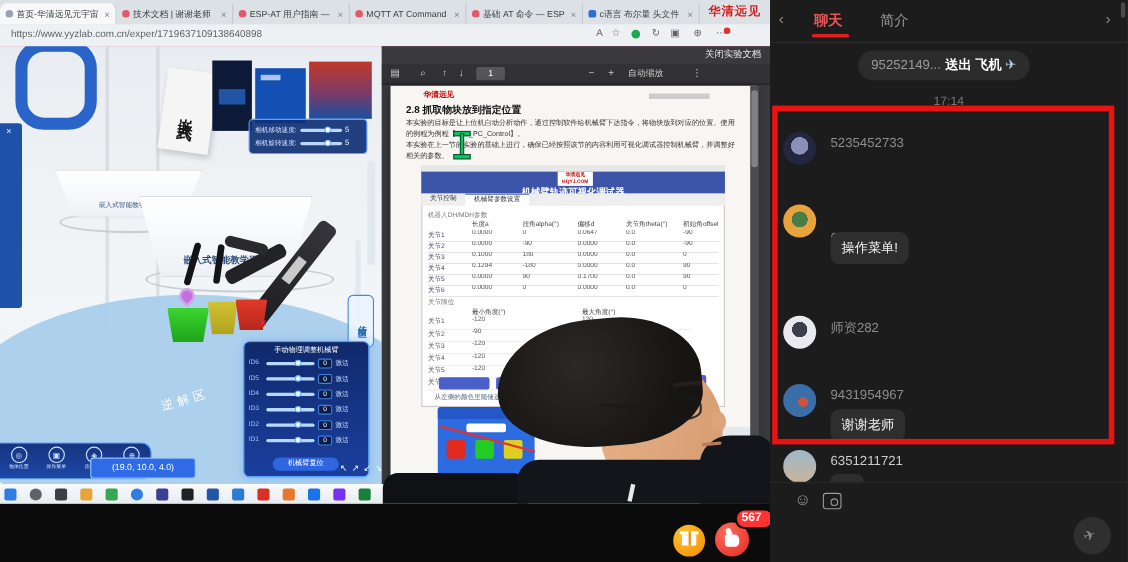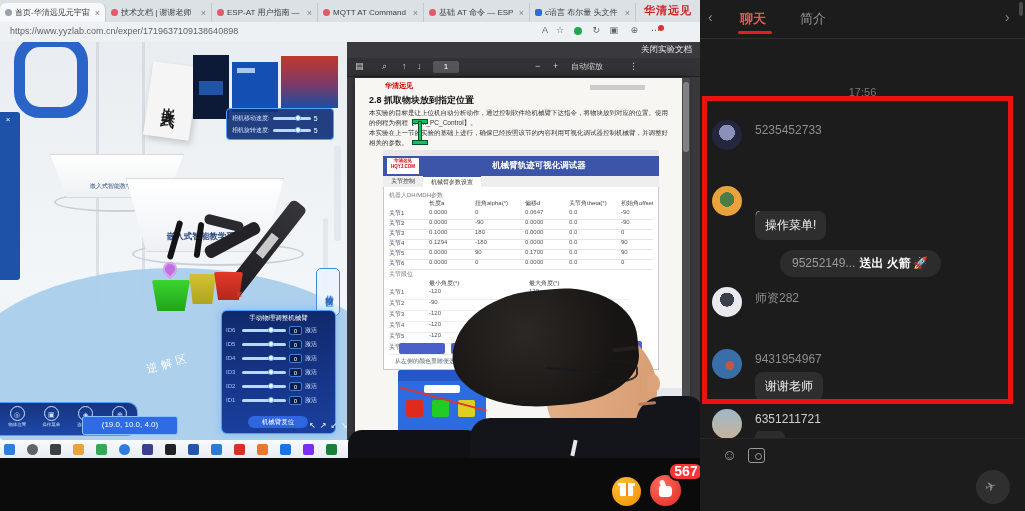--- a/index.html
+++ b/index.html
@@ -70,21 +70,21 @@
   .pdftools{left:0;top:16px;width:353px;height:18px;background:#323236;border-bottom:1px solid #232326;}
   .pt{top:3px;font-size:9px;color:#cfcfcf;}
   .pagebox{left:86px;top:3px;width:26px;height:12px;background:#55555a;font-size:8px;color:#fff;text-align:center;line-height:12px;border-radius:2px;}
   .pp{left:8px;top:36px;width:332px;height:362px;background:#f7f6f2;overflow:hidden;box-shadow:0 0 8px rgba(0,0,0,.5);}
   .pplogo{left:30px;top:3px;font-size:7px;font-weight:bold;color:#c00;}
   .ppgray{left:235px;top:7px;width:55px;height:5px;background:#ccc;}
   .pphead{left:14px;top:16px;font-size:9px;font-weight:bold;color:#111;}
   .pppara{left:14px;width:303px;font-size:6.5px;color:#333;line-height:1.5;}
   .toolwin{left:28px;top:72px;width:276px;height:220px;border:1px solid #c9c9c9;background:#fff;box-sizing:border-box;}
   .twtitle{left:28px;top:72px;width:276px;height:6px;background:#e8e8e8;}
-  .twhead{left:28px;top:78px;width:276px;height:20px;background:#3d55a8;display:flex;align-items:center;}
+  .twhead{left:28px;top:78px;width:276px;height:20px;background:#3d55a8;display:flex;align-items:center;flex-direction:column;}
   .twlogo{margin-left:4px;width:32px;height:16px;background:#fff;font-size:4.5px;color:#c00;text-align:center;line-height:1.4;font-weight:bold;}
   .twname{flex:1;text-align:center;font-size:8.5px;font-weight:bold;color:#fff;}
   .twtabs{left:28px;top:98px;width:276px;height:11px;background:#eee;display:flex;}
   .twtab{font-size:6px;color:#333;padding:0 8px;line-height:11px;}
   .twtab.on{background:#fff;border-top:1.5px solid #3d55a8;}
   .seclb{font-size:6px;color:#777;}
   .dhhdr,.dhrow{left:34px;display:flex;width:264px;}
   .dhhdr span,.dhrow span{font-size:6px;color:#555;overflow:hidden;white-space:nowrap;}
   .dhhdr span{color:#444;}
   .cw0{flex:0 0 40px;color:#446 !important;}
@@ -133,21 +133,21 @@
   .collar{left:572px;top:440px;width:4px;height:16px;background:#e8e8e8;transform:rotate(12deg);z-index:7;}
   
   .pstrip{left:0;top:458px;width:700px;height:53px;background:#0b0b0b;}
   .giftbtn{left:612px;top:19px;width:29px;height:29px;border-radius:50%;background:radial-gradient(circle at 35% 30%,#ffc233,#f08c00);}
   .giftbox{position:absolute;left:8px;top:9px;width:13px;height:10px;background:#fff;border-radius:1px;}
   .giftlid{position:absolute;left:6px;top:6px;width:17px;height:3px;background:#fff;border-radius:1px;}
   .giftrib{position:absolute;left:13.5px;top:6px;width:2px;height:13px;background:#f08c00;}
   .likebtn{left:650px;top:17px;width:31px;height:31px;border-radius:50%;background:radial-gradient(circle at 35% 30%,#ff6b5e,#e02b20);}
   .thumb{position:absolute;left:9px;top:11px;width:13px;height:11px;background:#fff;border-radius:2px 4px 4px 3px;}
   .thumb::before{content:"";position:absolute;left:1px;top:-6px;width:5px;height:7px;background:#fff;border-radius:3px 3px 0 0;transform:rotate(-18deg);}
-  .likebadge{left:668px;top:4px;min-width:24px;height:15px;background:#f33;border:2px solid #0b0b0b;border-radius:9px;font-size:14px;font-weight:bold;color:#fff;text-align:center;line-height:15px;padding:0 4px;}
+  .likebadge{left:668px;top:4px;min-width:24px;height:15px;background:#f33;border:2px solid #0b0b0b;border-radius:9px;font-size:11px;font-weight:bold;color:#fff;line-height:15px;padding:0 4px;}
   
   .chat{left:700px;top:0;width:325px;height:511px;background:#1c1c1c;overflow:hidden;}
   .chnav{top:9px;font-size:14px;color:#8a8a8a;}
   .chtab1{left:40px;top:10px;font-size:13px;font-weight:bold;color:#e25757;}
   .chtab2{left:100px;top:10px;font-size:13px;color:#9a9a9a;}
   .chunder{left:38px;top:31px;width:34px;height:3px;background:#e01f1f;border-radius:2px;}
   .chdiv{left:0;top:38px;width:325px;height:1px;background:#303030;}
   .chsb{left:319px;top:2px;width:4px;height:14px;background:#4a4a4a;border-radius:2px;}
   .giftmsg{background:#2c2c2c;border-radius:14px;padding:5px 12px;font-size:12px;white-space:nowrap;}
   .giftmsg .gu{color:#9a9a9a;}
@@ -574,32 +574,32 @@
 
   <div class="chat ab">
     <span class="chnav ab" style="left:8px;">‹</span>
     <span class="chtab1 ab">聊天</span>
     <span class="chtab2 ab">简介</span>
     <div class="chunder ab"></div>
     <span class="chnav ab" style="left:305px;">›</span>
     <div class="chdiv ab"></div>
     <div class="chsb ab"></div>
 
-    <div class="chtime ab">17:56</div>
+    <div class="giftmsg ab" style="left:80px;top:46px;">
+      <span class="gu">95252149...</span><span class="ga">送出 飞机</span><span class="ge">✈</span>
+    </div>
+    <div class="chtime ab">17:14</div>
 
     <div class="av av1 ab" style="left:12px;top:120px;"></div>
     <div class="nm ab" style="left:55px;top:123px;">5235452733</div>
 
     <div class="av av2 ab" style="left:12px;top:186px;"></div>
     <div class="nm ab" style="left:55px;top:189px;margin-top:20px;">6285611111</div>
     <div class="bb ab" style="left:55px;top:211px;">操作菜单!</div>
 
-    <div class="giftmsg ab" style="left:80px;top:250px;">
-      <span class="gu">95252149...</span><span class="ga">送出 火箭</span><span class="ge">🚀</span>
-    </div>
 
     <div class="av av3 ab" style="left:12px;top:287px;"></div>
     <div class="nm ab" style="left:55px;top:290px;">师资282</div>
 
     <div class="av av4 ab" style="left:12px;top:349px;"></div>
     <div class="nm ab" style="left:55px;top:352px;">9431954967</div>
     <div class="bb ab" style="left:55px;top:372px;">谢谢老师</div>
 
     <div class="av av5 ab" style="left:12px;top:409px;"></div>
     <div class="nm ab" style="left:55px;top:412px;color:#cfcfcf;">6351211721</div>

